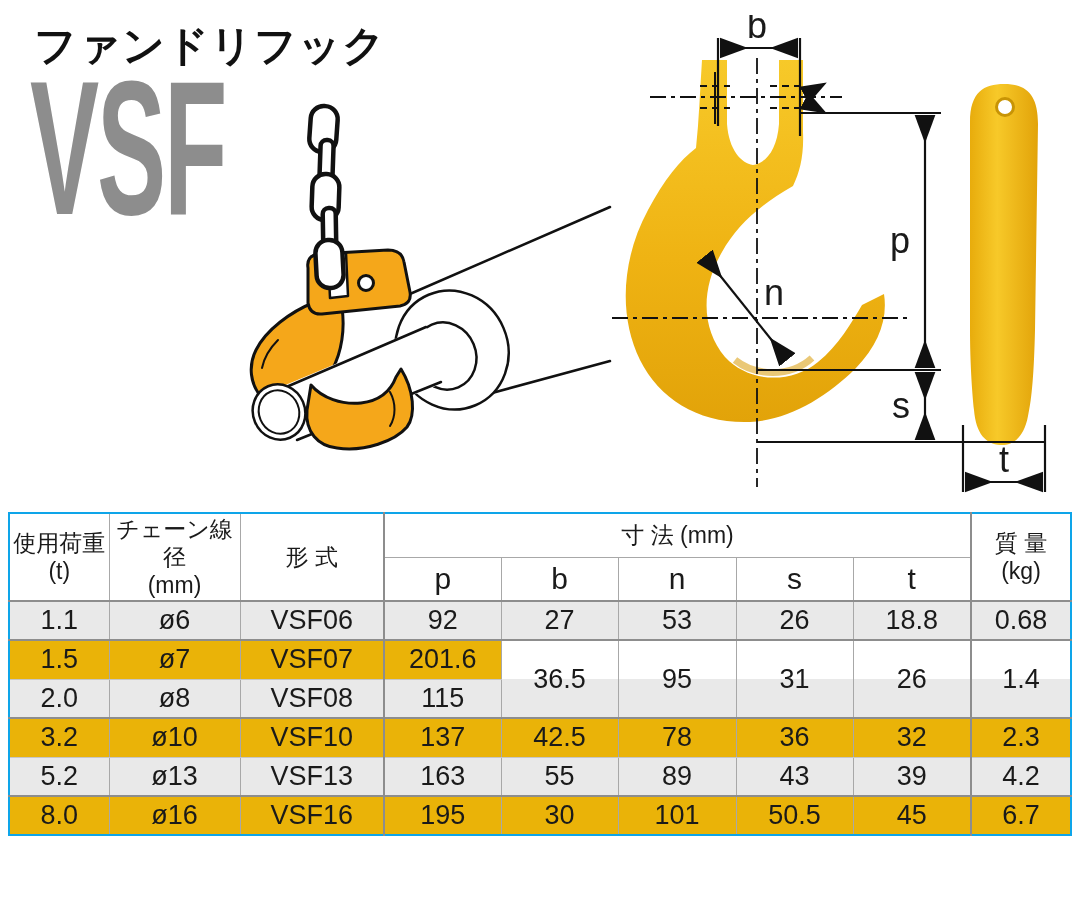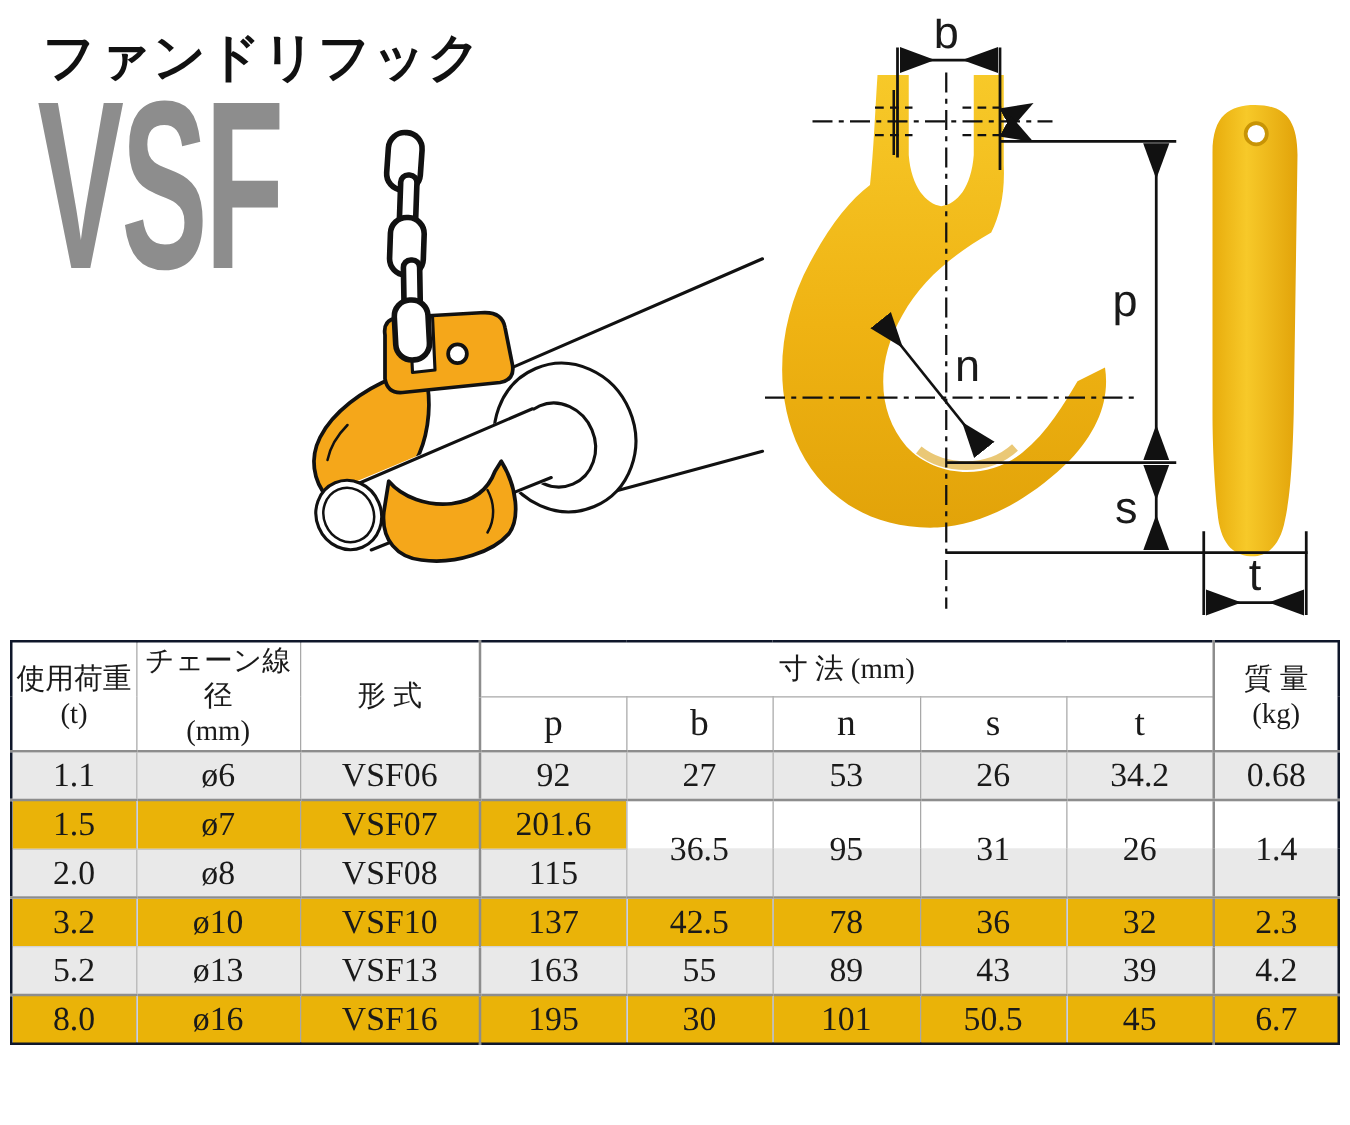--- a/index.html
+++ b/index.html
@@ -18,22 +18,22 @@
     transform:scaleX(0.54); transform-origin:left top; white-space:nowrap;
     letter-spacing:-4px;
   }
   .illu, .dim { position:absolute; }
   .illu { left:228px; top:95px; }
   .dim  { left:598px; top:15px; }
 
   table.spec-table {
     position:absolute; left:8px; top:512px;
     border-collapse:collapse; table-layout:fixed;
-    border:2px solid #0f172a;
-    font-family:Liberation Serif, serif;
+    border:2px solid #0ea5e9;
+    font-family:Liberation Sans, sans-serif;
   }
   .spec-table th, .spec-table td {
     border:1px solid #a8a8a8; text-align:center; vertical-align:middle;
     padding:0; color:#1a1a1a; overflow:hidden;
   }
   .spec-table thead th { background:#fff; font-weight:400; }
   .jp  { font-size:23px; line-height:1.22; }
   .dimhdr { font-size:30px; line-height:1; }
   .hb  { border-bottom:2px solid #8d8d8d !important; }
   .thickL { border-left:2px solid #8d8d8d !important; }
@@ -201,21 +201,21 @@
     </thead>
     <tbody>
       <tr class="r-shade">
         <td>1.1</td>
         <td>ø6</td>
         <td>VSF06</td>
         <td class="thickL">92</td>
         <td>27</td>
         <td>53</td>
         <td>26</td>
-        <td>34.2</td>
+        <td>18.8</td>
         <td class="thickL">0.68</td>
       </tr>
       <tr class="r-plain">
         <td>1.5</td>
         <td>ø7</td>
         <td>VSF07</td>
         <td class="thickL">201.6</td>
         <td rowspan="2" class="merged">36.5</td>
         <td rowspan="2" class="merged">95</td>
         <td rowspan="2" class="merged">31</td>

